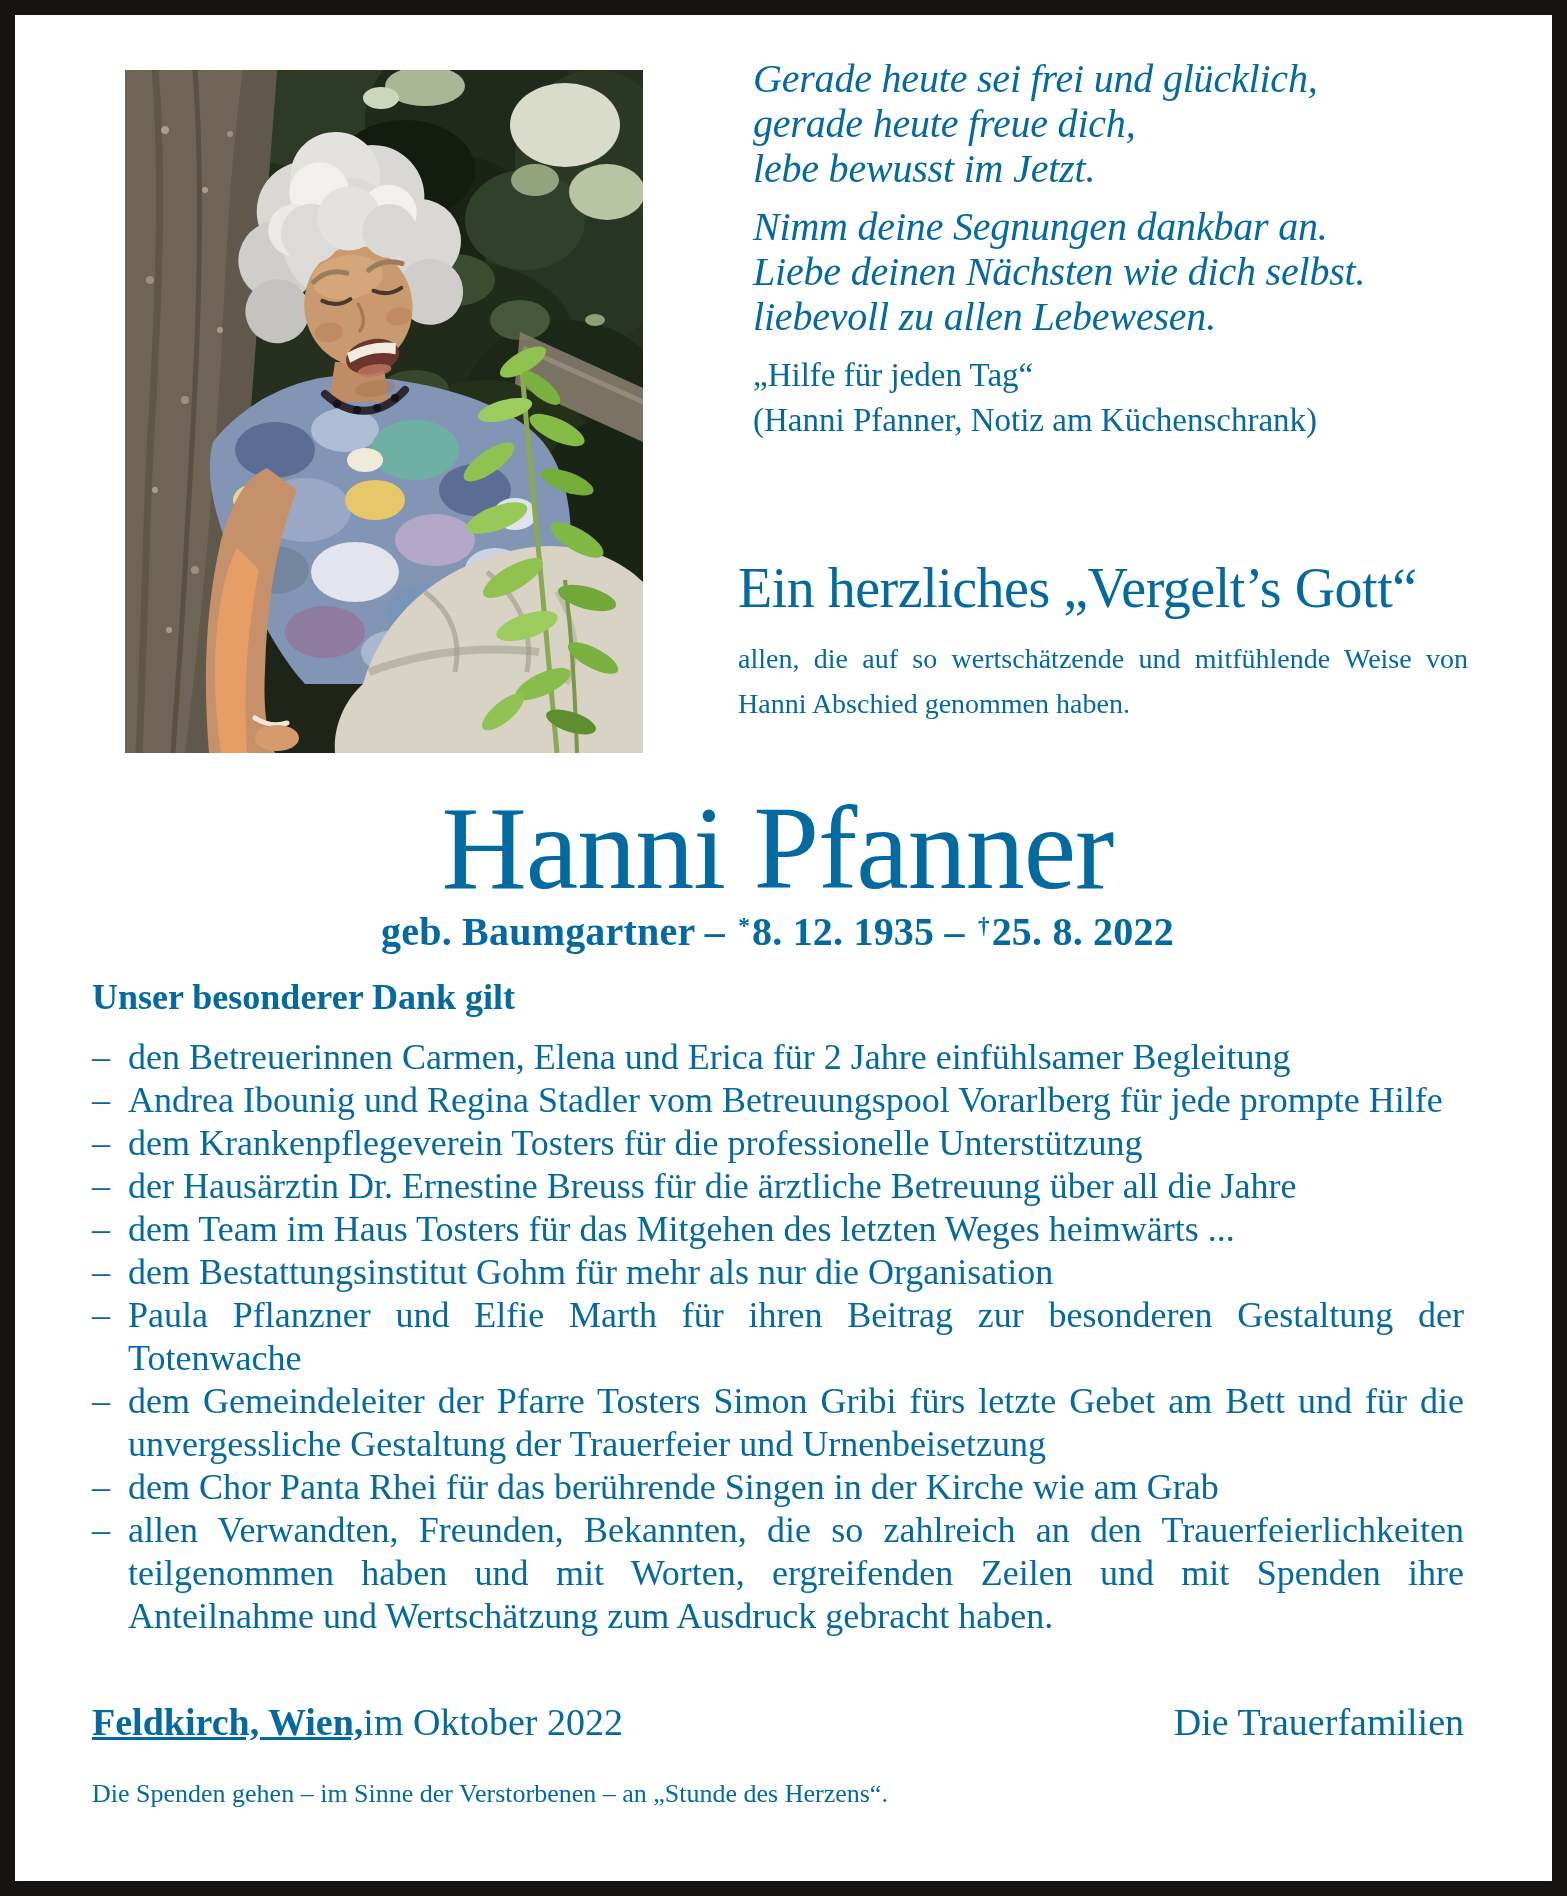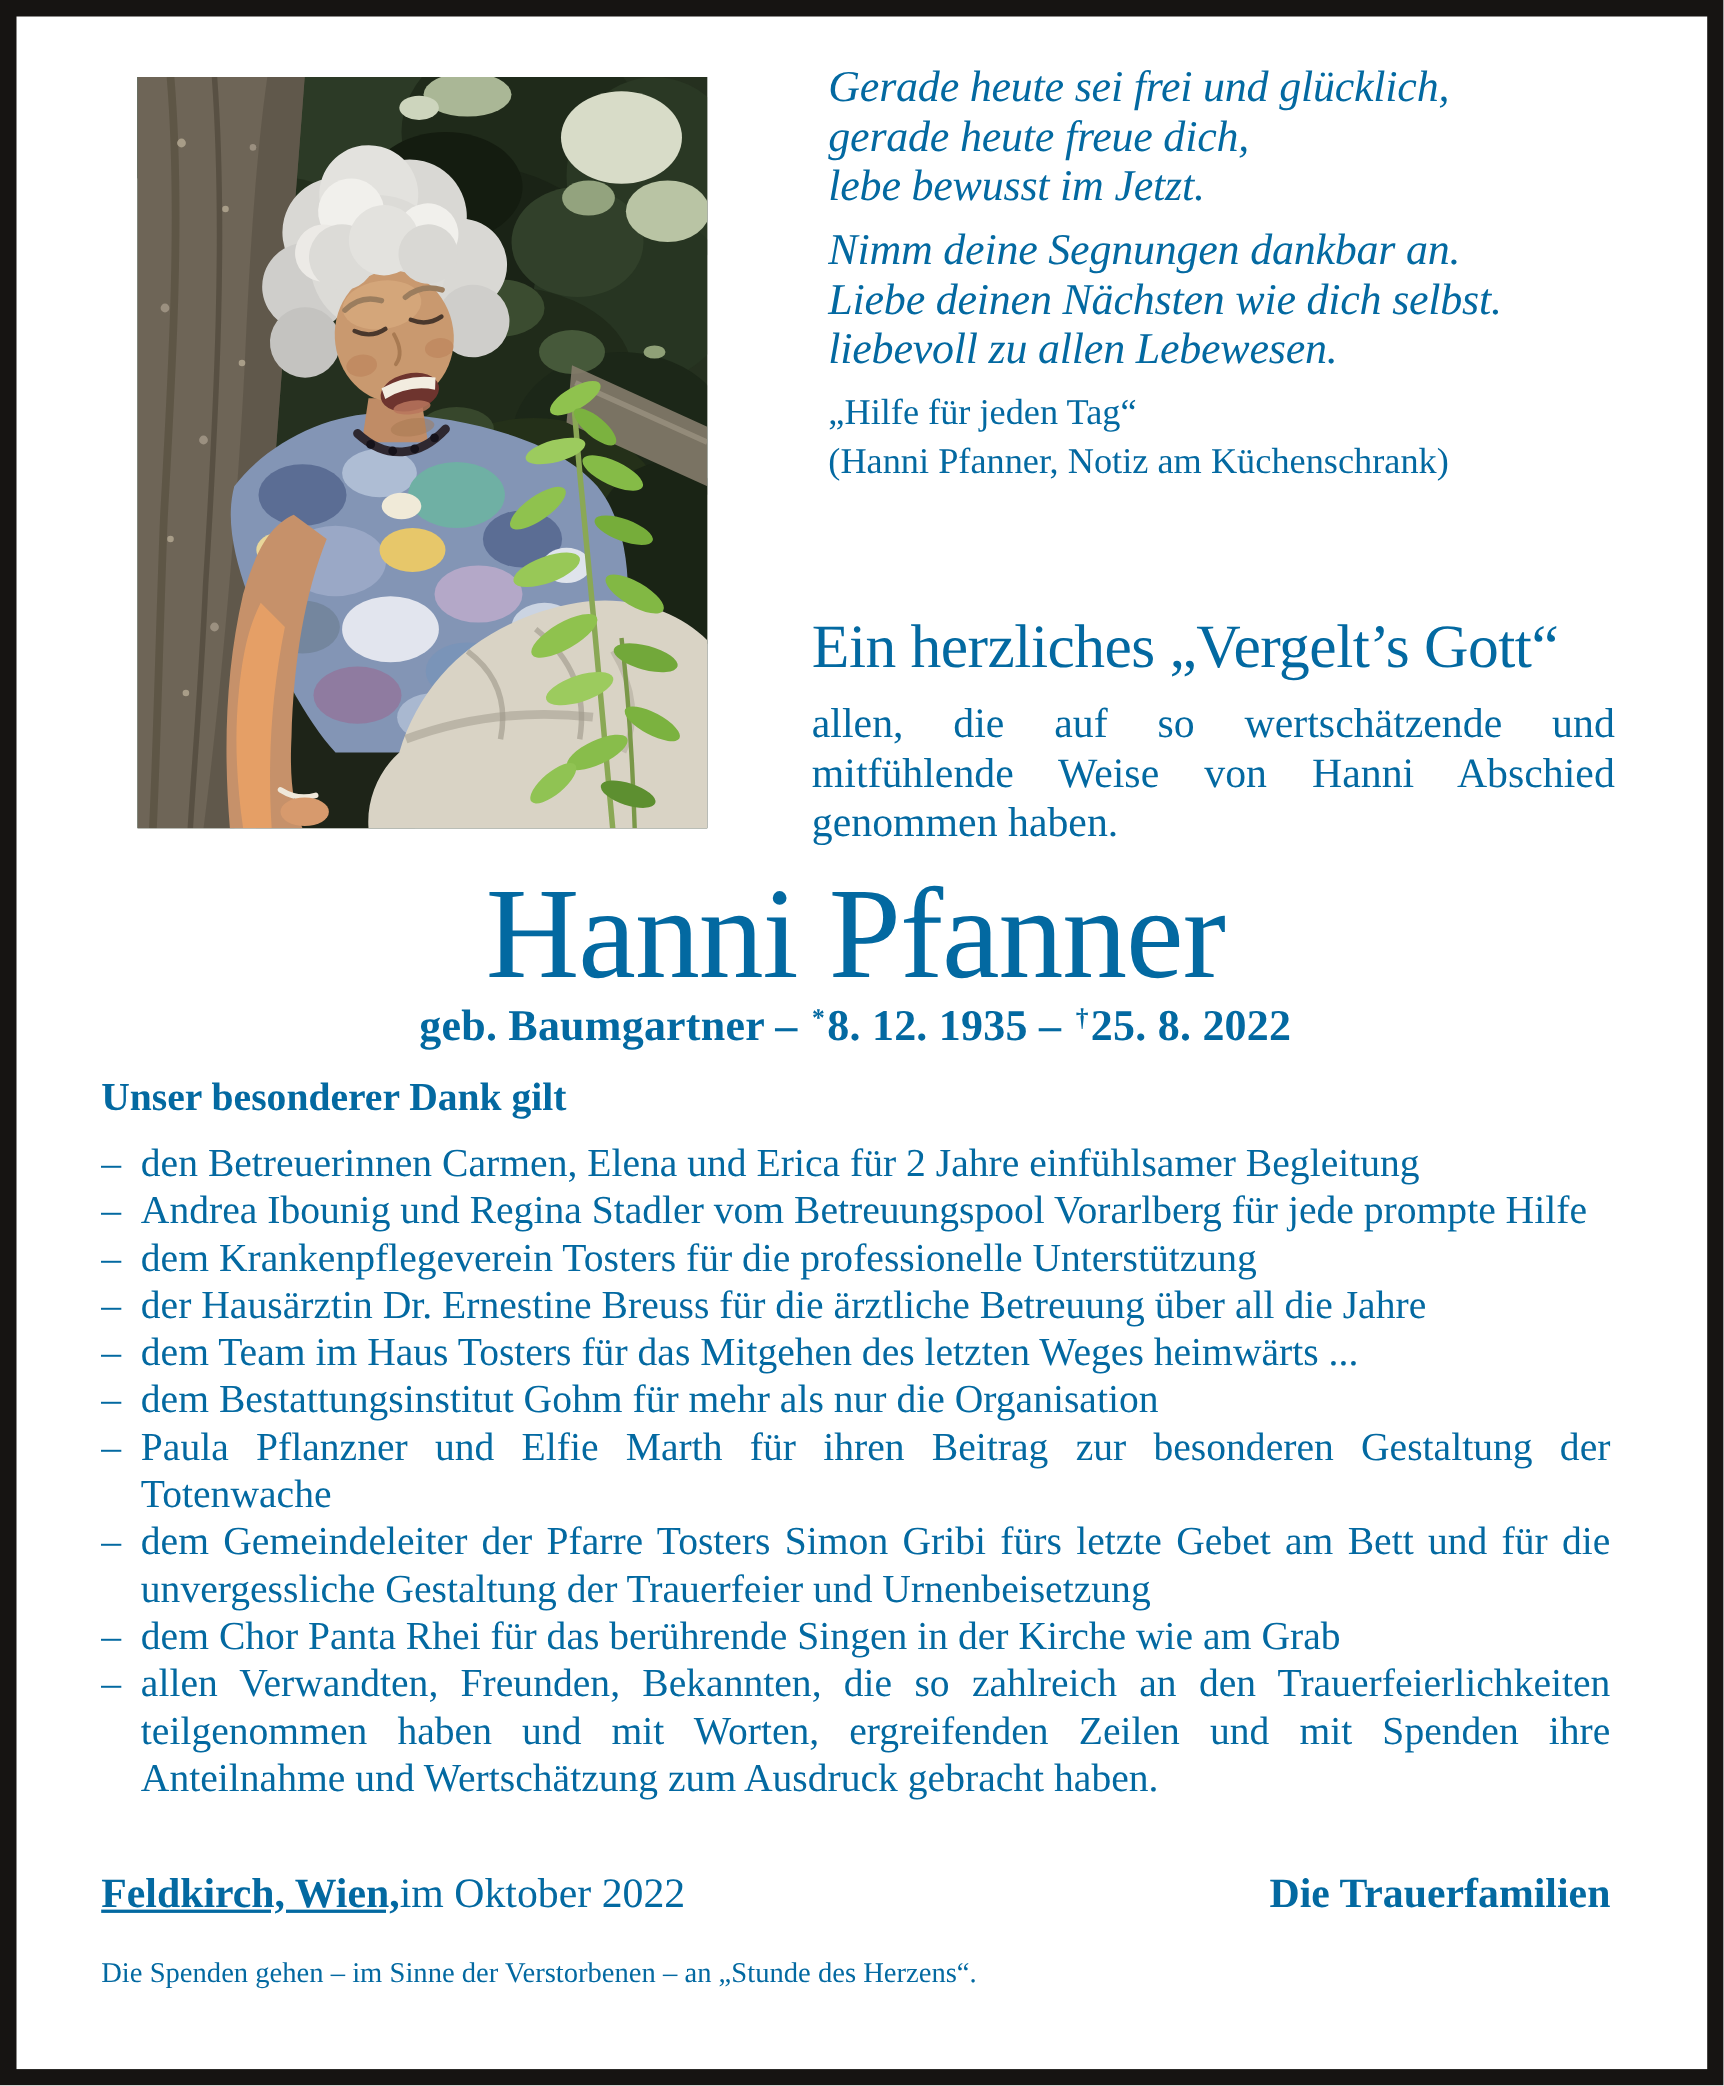--- a/index.html
+++ b/index.html
@@ -32,21 +32,21 @@
   }
   .stanza2{margin-top:13px;}
   .quote-source{margin-top:14px;}
   .source-line{font-size:33px;line-height:45px;white-space:nowrap;}
   .heading{
     position:absolute;left:738px;top:558px;width:760px;
     font-size:56px;line-height:1.1;letter-spacing:-0.5px;white-space:nowrap;
   }
   .intro{
     position:absolute;left:738px;top:636px;width:730px;
-    font-size:38px;line-height:45px;text-align:justify;
+    font-size:28px;line-height:45px;text-align:justify;
   }
   
   .name{
     position:absolute;left:90px;top:790px;width:1375px;
     font-size:118px;line-height:1.0;text-align:center;letter-spacing:-1px;
   }
   .subname{
     position:absolute;left:90px;top:908px;width:1375px;
     font-size:40px;font-weight:bold;text-align:center;letter-spacing:0.2px;
   }
@@ -58,21 +58,21 @@
   .li .dash{flex:0 0 36px;}
   .li .txt{flex:1;text-align:justify;}
   
   .footer-row{
     position:absolute;left:92px;top:1700px;width:1372px;
     display:flex;justify-content:space-between;align-items:baseline;
     font-size:38px;line-height:1.2;
   }
   .place-bold{font-weight:bold;text-decoration:underline;}
   .place-regular{}
-  .signature{font-weight:bold;text-align:center;}
+  .signature{font-weight:normal;text-align:center;}
   .donation{
     position:absolute;left:92px;top:1778px;width:1372px;
     font-size:26px;line-height:1.2;
   }
 </style>
 </head>
 <body>
 
 <div class="page">
 

